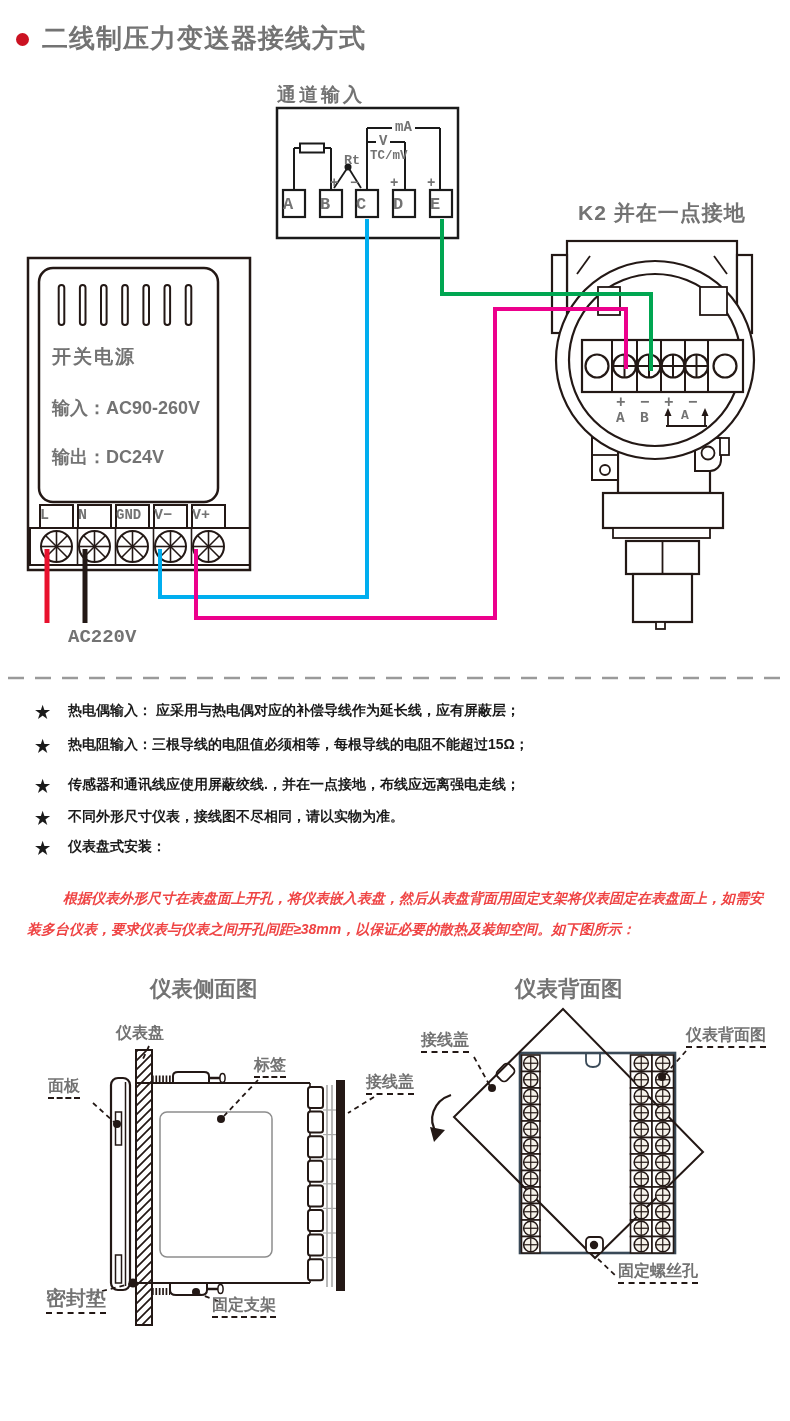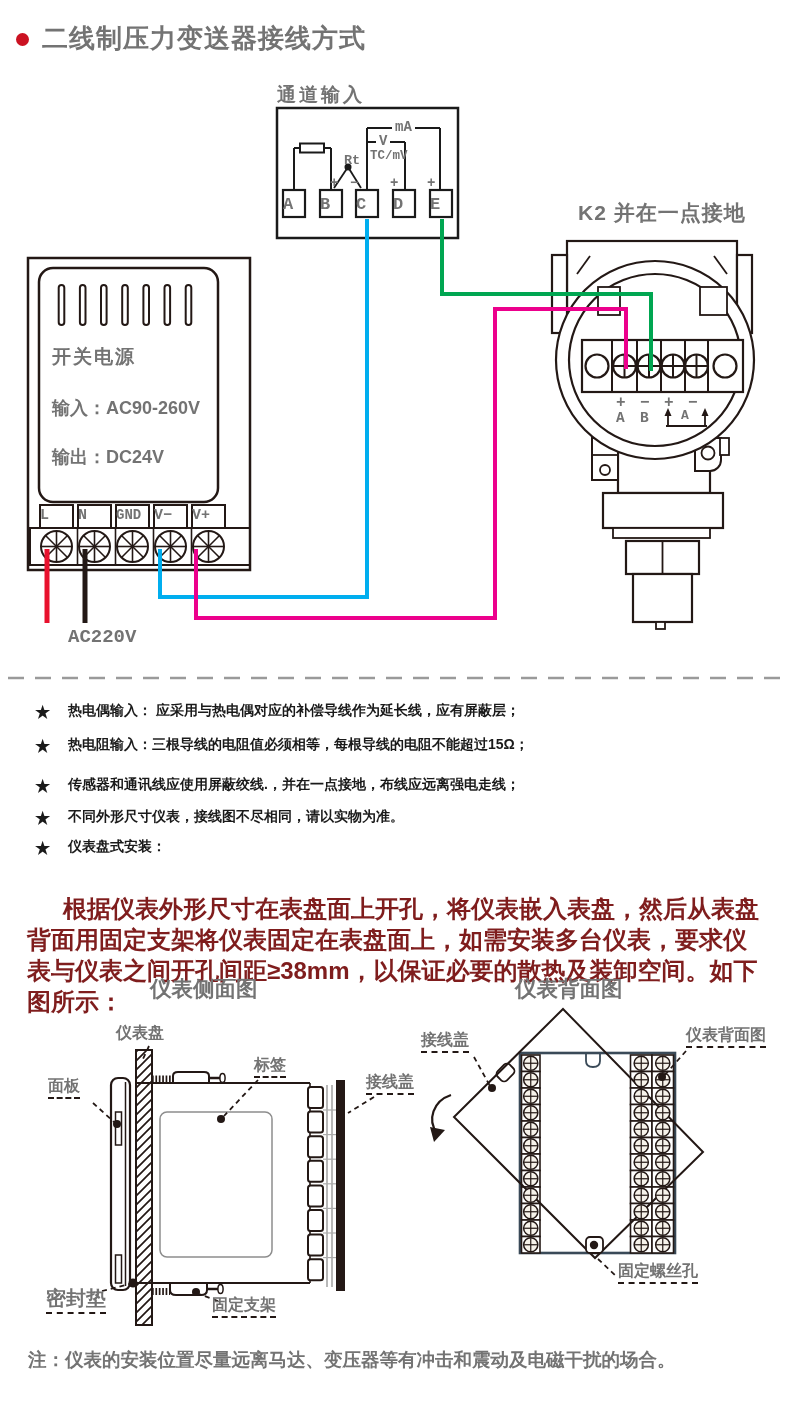--- a/index.html
+++ b/index.html
@@ -7,21 +7,21 @@
   #stage{position:absolute;left:0;top:0;width:790px;height:1421px;overflow:hidden;}
   svg.art{position:absolute;left:0;top:0;}
   .lbl{position:absolute;font-weight:bold;color:#737373;white-space:nowrap;line-height:1.15;}
   .ctr{text-align:left;display:inline-block;}
   .mono{font-family:"Liberation Mono","Liberation Sans",monospace;}
   .dashu{border-bottom:2.2px dashed #231815;padding-bottom:2px;}
   .wbg{background:#ffffff;padding:0 3px;}
   .note-row{position:absolute;left:35px;display:flex;font-weight:bold;color:#1a1a1a;}
   .note-star{font-size:17px;width:33px;flex:0 0 auto;}
   .note-text{font-size:14px;text-align:center;}
-  .para{position:absolute;left:27px;top:869px;width:742px;font-size:24px;font-weight:bold;line-height:31px;text-indent:36px;color:#7f1d1d;}
+  .para{position:absolute;left:27px;top:869px;width:742px;font-size:14px;font-weight:bold;line-height:31px;text-indent:36px;color:#ef4444;font-style:italic;}
   .fig-title{font-family:"Liberation Serif",serif;font-size:21.5px;}
   .red-dot{position:absolute;left:16px;top:33px;width:13px;height:13px;border-radius:50%;background:#cb1222;}
 </style>
 </head>
 <body>
 
 <div id="stage">
 
 <svg class="art" width="790" height="1421" viewBox="0 0 790 1421">
   <defs>
@@ -390,15 +390,14 @@
 <span class="lbl dashu" style="left:48px;top:1077px;font-size:16px;">面板</span>
 <span class="lbl dashu" style="left:254px;top:1056px;font-size:16px;">标签</span>
 <span class="lbl dashu" style="left:366px;top:1073px;font-size:16px;">接线盖</span>
 <span class="lbl dashu" style="left:46px;top:1287px;font-size:20px;">密封垫</span>
 <span class="lbl dashu" style="left:212px;top:1296px;font-size:16px;">固定支架</span>
 
 <span class="lbl dashu" style="left:421px;top:1031px;font-size:16px;">接线盖</span>
 <span class="lbl dashu" style="left:686px;top:1026px;font-size:16px;">仪表背面图</span>
 <span class="lbl dashu" style="left:618px;top:1262px;font-size:16px;">固定螺丝孔</span>
 
-<span class="lbl" style="left:28px;top:1349px;font-size:18.5px;">注：仪表的安装位置尽量远离马达、变压器等有冲击和震动及电磁干扰的场合。</span>
 
 </div>
 
 </body></html>

